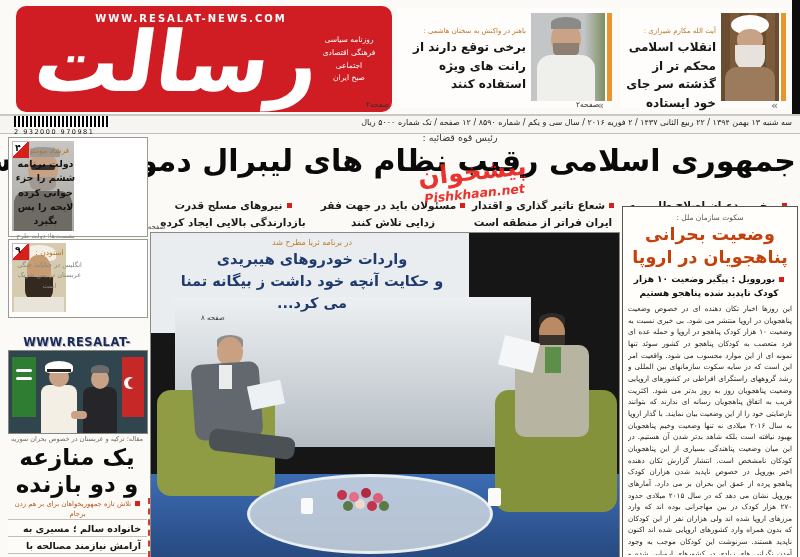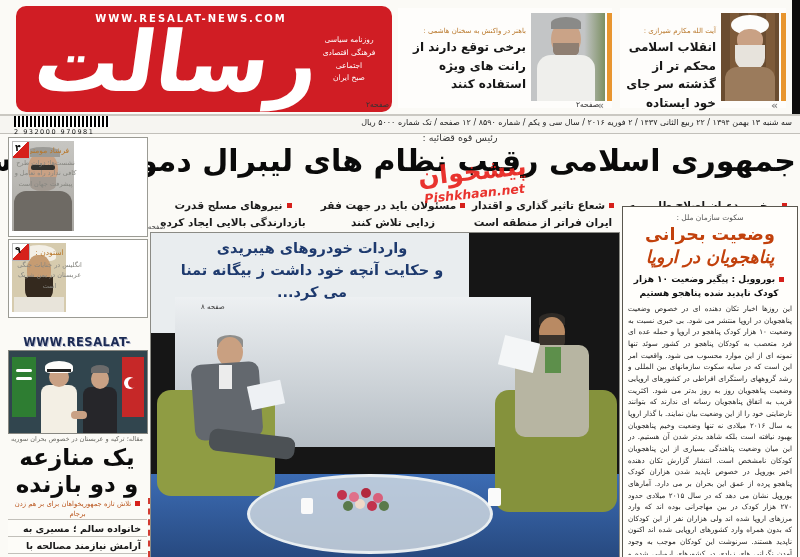--- a/index.html
+++ b/index.html
@@ -95,21 +95,21 @@
   .paper-r{position:absolute;right:82px;top:106px;width:36px;height:30px;background:#f4f6f7;transform:rotate(14deg);}
   .st-table{position:absolute;left:96px;bottom:4px;width:240px;height:74px;border-radius:50%;background:rgba(216,224,229,.8);border:3px solid #e9eef1;}
   .flw{position:absolute;left:186px;bottom:58px;width:10px;height:10px;border-radius:50%;background:#c2334d;box-shadow:12px 2px 0 #e0708a,24px -2px 0 #b3293f,36px 3px 0 #d8607b,18px 9px 0 #efd9c9,30px 11px 0 #c2334d,6px 11px 0 #5a7a4a,42px 11px 0 #5a7a4a;}
   .cup{position:absolute;background:#fafafa;border-radius:2px;}
   .cup1{left:150px;bottom:44px;width:12px;height:16px;}
   .cup2{right:118px;bottom:52px;width:13px;height:18px;}
   
   .ref{left:622px;top:206px;width:174px;height:351px;border:1px solid #5a574f;background:#fffefb;}
   .ref-kicker{position:absolute;left:0;top:6px;width:100%;font-size:7.5px;color:#555;text-align:center;direction:rtl;}
   .ref-h{position:absolute;left:0;width:100%;font-size:17.5px;font-weight:800;color:#c2410c;text-align:center;direction:rtl;}
-  .rh1{top:17px;} .rh2{top:40px;font-style:italic;}
+  .rh1{top:17px;} .rh2{top:40px;}
   .ref-sub{position:absolute;left:4px;top:66px;width:164px;font-size:9px;font-weight:700;color:#101010;text-align:center;direction:rtl;line-height:1.5;}
   .ref-body{position:absolute;left:5px;right:5px;top:96px;bottom:3px;font-size:7.2px;color:#1f1f1f;direction:rtl;text-align:justify;line-height:1.62;overflow:hidden;}
   
   .pfill{position:absolute;}
   .ph-momeni{background:linear-gradient(180deg,#c7c6c2,#a9a7a2);}
   .ph-binladen{background:#d6cbae;}
   .ph-bahonar{background:linear-gradient(90deg,#c3c5c6 72%,#7c8f63);}
   .ph-makarem{background:repeating-linear-gradient(90deg,#6a4c30 0 9px,#7d5a39 9px 18px);}
 </style>
 </head>
@@ -184,20 +184,21 @@
       <div class="pfill" style="left:14px;top:6px;width:34px;height:10px;background:#9b9a96;border-radius:50% 50% 0 0;"></div>
       <div class="pfill" style="left:19px;top:24px;width:24px;height:5px;background:#33322f;border-radius:2px;"></div>
       <div class="pfill" style="left:18px;top:36px;width:26px;height:14px;background:#a29a92;border-radius:0 0 45% 45%;"></div>
       <div class="pfill" style="left:2px;top:50px;width:58px;height:40px;background:#6e6a64;border-radius:12px 12px 0 0;"></div>
     </div>
     <div class="corner">
         <span>۴</span>
       </div>
     <div class="stext">
       <div class="skicker">فرشاد مومنی :</div>
+      <div class="shead">دولت برنامه ششم را جزء خوانی کرده لایحه را پس بگیرد</div>
       <div class="ssub">نشست‌ها؛ دولت طرح کافی ندارد راه تعامل و پیشرفت جهان است</div>
     </div>
   </div>
 
   <div class="abs sbox s9">
     <div class="sphoto ph-binladen">
       <div class="pfill" style="left:10px;top:2px;width:34px;height:16px;background:#f3efe6;border-radius:50% 50% 20% 20%;"></div>
       <div class="pfill" style="left:15px;top:12px;width:24px;height:32px;background:#c69c72;border-radius:45%;"></div>
       <div class="pfill" style="left:13px;top:34px;width:28px;height:26px;background:#34291e;border-radius:0 0 50% 50%;"></div>
       <div class="pfill" style="left:2px;top:54px;width:50px;height:16px;background:#e8e4da;"></div>
@@ -239,20 +240,21 @@
   </div>
   <div class="abs lrow r1">خانواده سالم ؛ مسیری به سوی آرامش</div>
   <div class="abs lrow r2">آرامش نیازمند مصالحه با خداست</div>
   <div class="abs lrow r3"></div>
   <div class="abs red-dash"></div>
 
   <div class="abs studio">
     <div class="st-light"></div>
     <div class="st-screen"></div>
     <div class="st-text">
+      <div class="st-kicker">در برنامه ثریا مطرح شد</div>
       <div class="st-head">واردات خودروهای هیبریدی</div>
       <div class="st-head">و حکایت آنچه خود داشت ز بیگانه تمنا می کرد...</div>
       <div class="st-page">صفحه ۸</div>
     </div>
     <div class="st-floor"></div>
     <div class="chair ch-l"></div>
     <div class="chair ch-r"></div>
     <div class="hair-l"></div>
     <div class="head-l"></div>
     <div class="body-l"></div>

